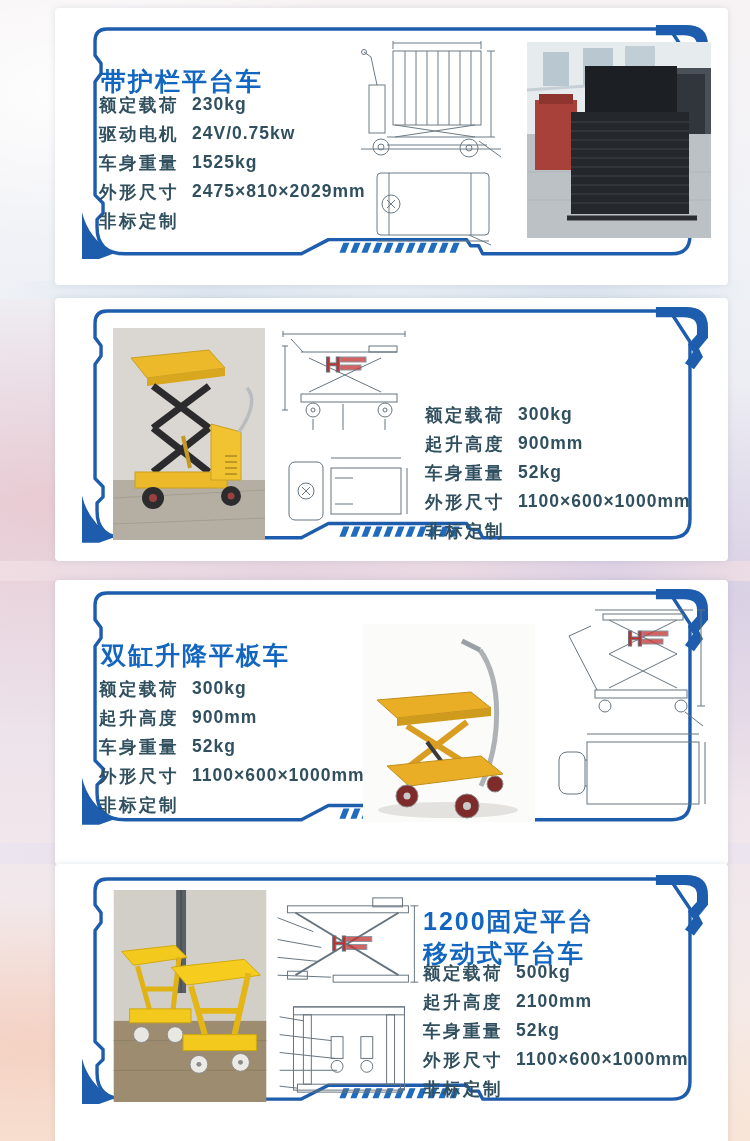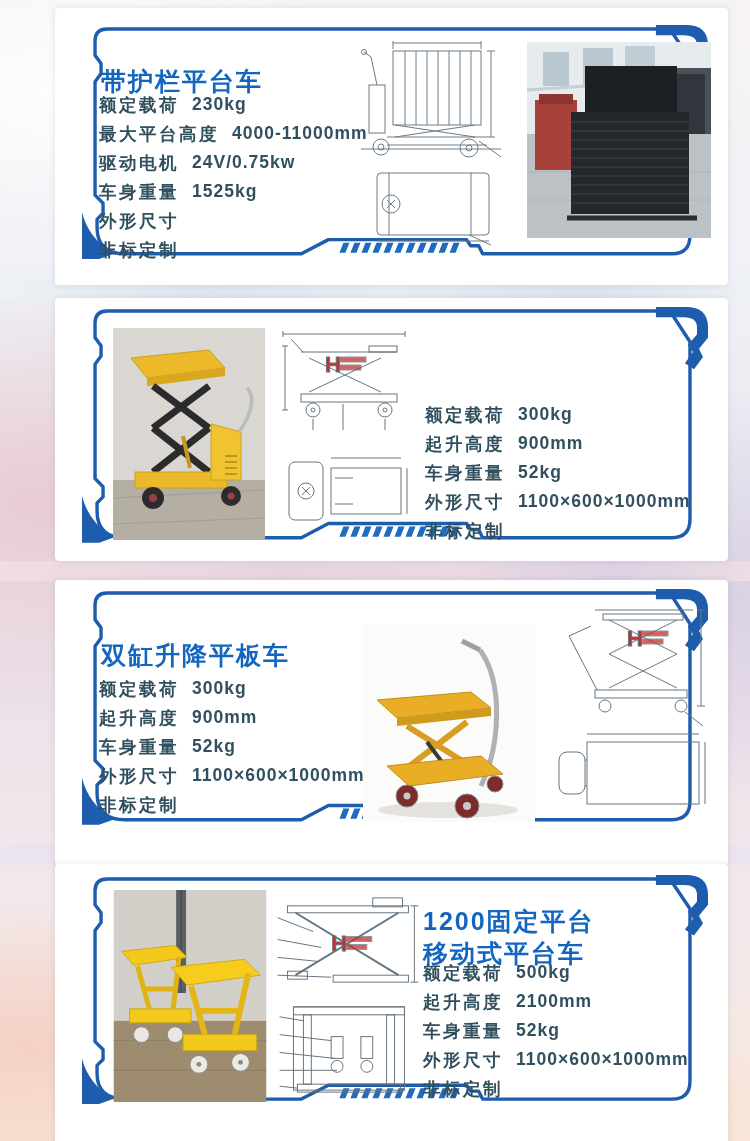--- a/index.html
+++ b/index.html
@@ -86,33 +86,30 @@
     <h2 class="title">
       <div>带护栏平台车</div>
       <div></div>
     </h2>
     <div class="specs">
       <div class="spec">
           <span class="sl">额定载荷</span>
           <span class="sv">230kg</span>
         </div>
       <div class="spec">
-          <span class="sl">最大平台高度</span>
-          <span class="sv">4000-11000mm</span>
-        </div>
-      <div class="spec">
           <span class="sl">驱动电机</span>
           <span class="sv">24V/0.75kw</span>
         </div>
       <div class="spec">
           <span class="sl">车身重量</span>
           <span class="sv">1525kg</span>
         </div>
       <div class="spec">
           <span class="sl">外形尺寸</span>
+          <span class="sv">2475×810×2029mm</span>
         </div>
       <div class="spec">
           <span class="sl">非标定制</span>
           <span class="sv"></span>
         </div>
     </div>
     <div class="art drawing">
       <svg viewBox="0 0 172 206" fill="none" stroke="#6d7b86" stroke-width="1">
         <path d="M42,2 H130 M42,0 V8 M130,0 V8"></path>
         <rect x="42" y="10" width="88" height="74"></rect>

